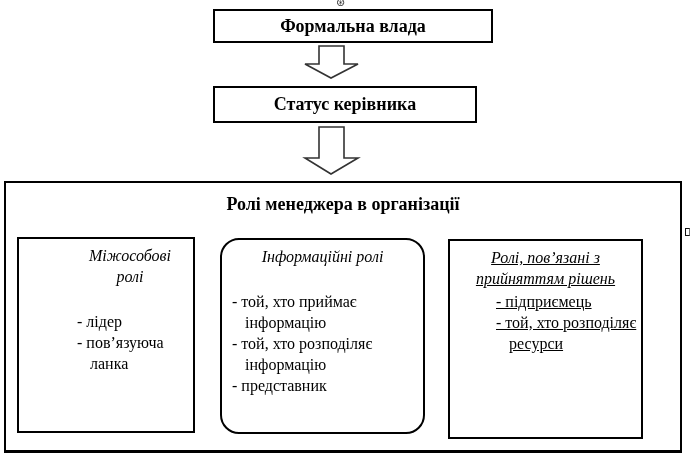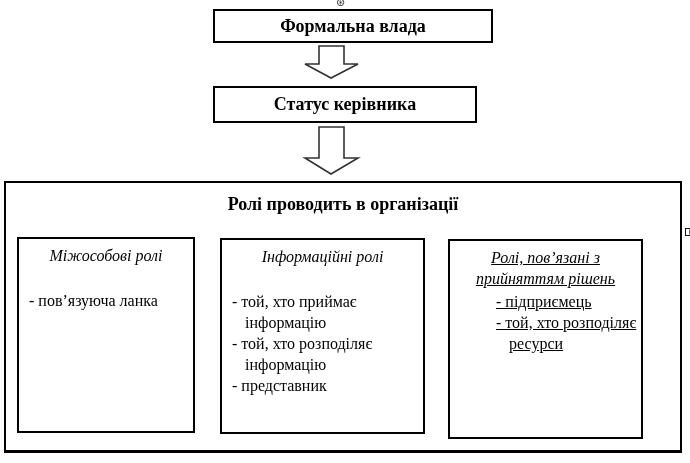--- a/index.html
+++ b/index.html
@@ -49,22 +49,22 @@
     font-size: 18px;
     line-height: 22px;
   }
 
   .role-col {
     position: absolute;
     box-sizing: border-box;
     border: 2px solid #000;
     background: #fff;
   }
-  #col-0 { left: 11px;  top: 54px; width: 178px; height: 196px; }
-  #col-1 { left: 214px; top: 55px; width: 205px; height: 196px; }
+  #col-0 { left: 11px;  top: 54px; width: 178px; height: 196px; padding-left: 48px; }
+  #col-1 { left: 214px; top: 55px; width: 205px; height: 196px; border-radius: 19px; }
   #col-2 { left: 442px; top: 56px; width: 195px; height: 200px; text-decoration: underline; }
 
   .col-title {
     margin-top: 6px;
     padding: 0 14px;
     text-align: center;
     font-style: italic;
     font-size: 16px;
     line-height: 21px;
   }
@@ -114,25 +114,26 @@
   <div class="flowbox" id="box-status">
     <span>Статус керівника</span>
   </div>
 
   <svg id="arrow2" class="arrow-svg" width="62" height="52" viewBox="0 0 62 52">
     <polygon points="19,2 44,2 44,33 58,33 31,49 5,33 19,33" fill="#ffffff" stroke="#333333" stroke-width="1.6" stroke-linejoin="miter"></polygon>
   </svg>
 
   <div id="roles-panel">
 
-    <div id="roles-title">Ролі проводить в організації</div>
+    <div id="roles-title">Ролі менеджера в організації</div>
 
     <div class="role-col" id="col-0">
       <div class="col-title">Міжособові ролі</div>
       <div class="col-items">
+        <div class="role-item">- лідер</div>
         <div class="role-item">- пов’язуюча ланка</div>
       </div>
     </div>
 
     <div class="role-col" id="col-1">
       <div class="col-title">Інформаційні ролі</div>
       <div class="col-items">
         <div class="role-item">- той, хто приймає інформацію</div>
         <div class="role-item">- той, хто розподіляє інформацію</div>
         <div class="role-item">- представник</div>

